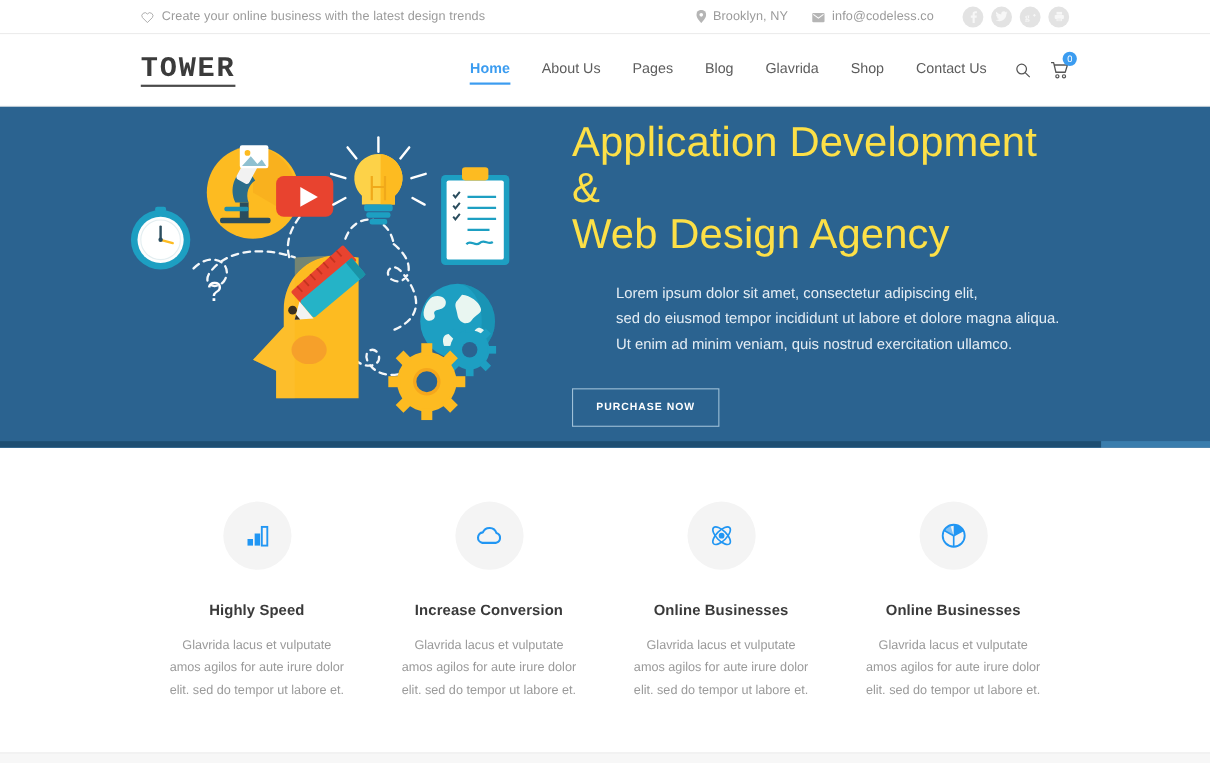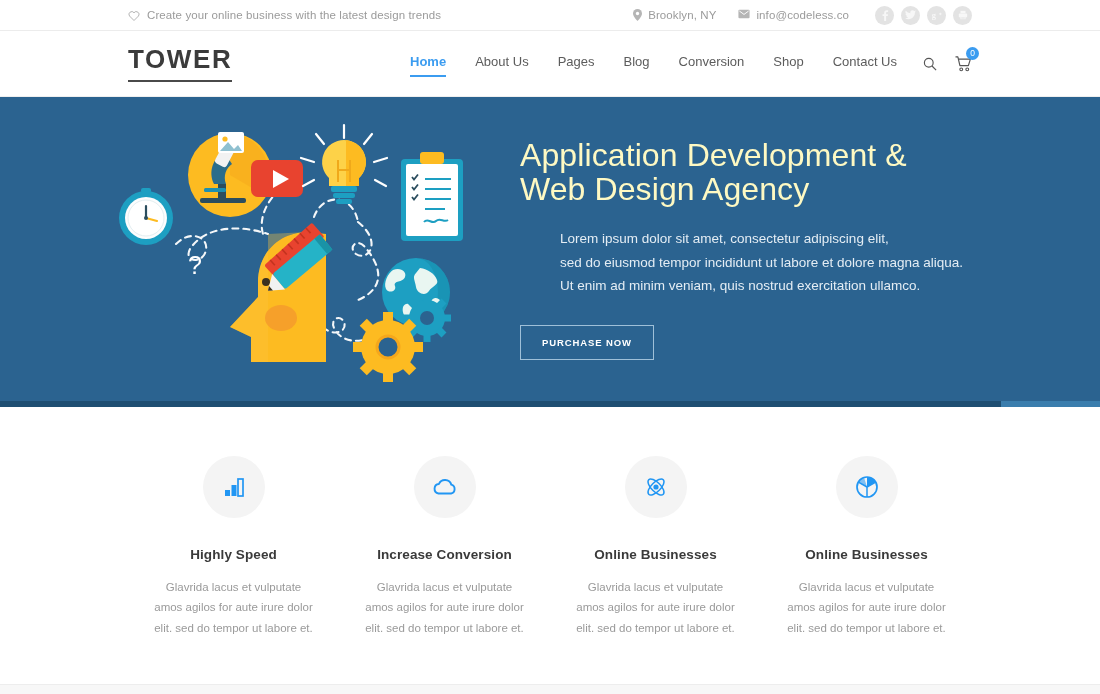--- a/index.html
+++ b/index.html
@@ -22,21 +22,21 @@
   }
   .topbar-left { display: flex; align-items: center; gap: 7px; }
   .topbar-right {
     display: flex; align-items: center; gap: 0px;
     margin-left: auto;
   }
   .tb-text {
     font-size: 11.5px; color: #9b9b9b; letter-spacing: .1px;
     white-space: nowrap;
   }
-  .tb-item { display: flex; align-items: flex-start; gap: 6px; margin-left: 22px; }
+  .tb-item { display: flex; align-items: flex-end; gap: 6px; margin-left: 22px; }
   .tb-ico { display: inline-flex; align-items: center; }
   .social-wrap { display: flex; gap: 7px; margin-left: 26px; }
   .social {
     width: 19px; height: 19px; border-radius: 50%;
     background: #e3e3e3; display: flex; align-items: center;
     justify-content: center; color: #f7f7f7;
     font-size: 10px; font-weight: bold;
     font-family: "Liberation Serif", serif;
   }
 
@@ -45,22 +45,22 @@
     height: 66px; width: 100%;
     background: #ffffff;
     display: flex; align-items: center;
     padding: 0 128px;
     border-bottom: 1px solid #efefef;
   }
   .logo {
     font-size: 26px; letter-spacing: 1.6px;
     color: #3b3b3b; font-weight: bold;
     border-bottom: 2px solid #4a4a4a;
-    padding-bottom: 8px; line-height: 1;
-    font-family: Liberation Sans, sans-serif;
+    padding-bottom: 2px; line-height: 1;
+    font-family: Liberation Mono, monospace;
   }
   .nav { margin-left: auto; display: flex; align-items: center; }
   .nav-item {
     font-size: 13px; color: #5c5c5c;
     margin-left: 29px; position: relative;
     padding-bottom: 5px; cursor: pointer;
     white-space: nowrap;
   }
   .nav-item.active { color: #3b9cf0; font-weight: bold; }
   .nav-item.active::after {
@@ -84,21 +84,21 @@
     background: #2b6390;
     position: relative; overflow: hidden;
   }
   .hero-inner {
     width: 1100px; height: 100%;
     padding: 0 128px; display: flex; align-items: center;
   }
   .hero-art { width: 390px; height: 260px; position: relative; flex: none; margin-left: -10px;}
   .hero-copy { flex: 1; padding-left: 12px; margin-top: -6px; }
   .hero-title {
-    font-size: 32px; color: #fef9c3; line-height: 1.09;
+    font-size: 38px; color: #fde047; line-height: 1.09;
     font-weight: normal; letter-spacing: .1px;
   }
   .hero-sub {
     margin-top: 20px; color: #e4edf4;
     font-size: 13.5px; line-height: 1.73; margin-left: 40px;
   }
   .hero-btn {
     margin-top: 28px; display: inline-block;
     border: 1.5px solid #9fc0d8; color: #fff;
     font-size: 9.5px; font-weight: bold; letter-spacing: .9px;
@@ -205,21 +205,21 @@
     </div>
   </div>
 
   <div class="header">
     <div class="logo">TOWER</div>
     <div class="nav">
       <div class="nav-item active">Home</div>
       <div class="nav-item">About Us</div>
       <div class="nav-item">Pages</div>
       <div class="nav-item">Blog</div>
-      <div class="nav-item">Conversion</div>
+      <div class="nav-item">Glavrida</div>
       <div class="nav-item">Shop</div>
       <div class="nav-item">Contact Us</div>
       <div class="nav-icons">
         <span>
           <svg width="14" height="14" viewBox="0 0 16 16">
             <circle cx="6.6" cy="6.6" r="5" fill="none" stroke="#555" stroke-width="1.3"></circle>
             <line x1="10.3" y1="10.3" x2="15" y2="15" stroke="#555" stroke-width="1.3"></line>
           </svg>
         </span>
         <span class="cart-wrap">

